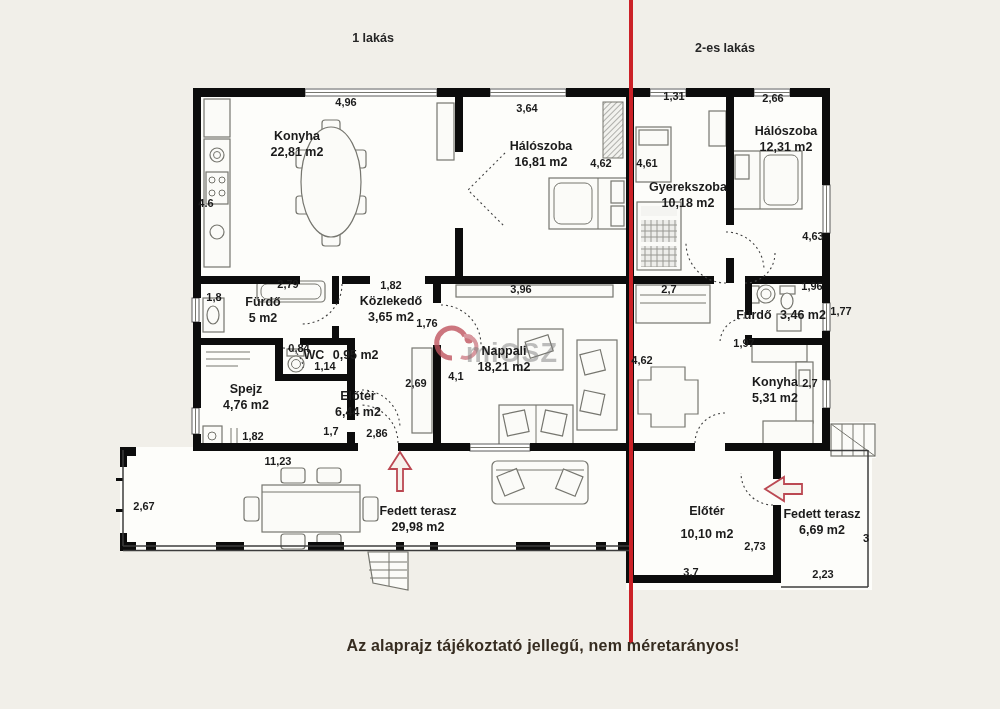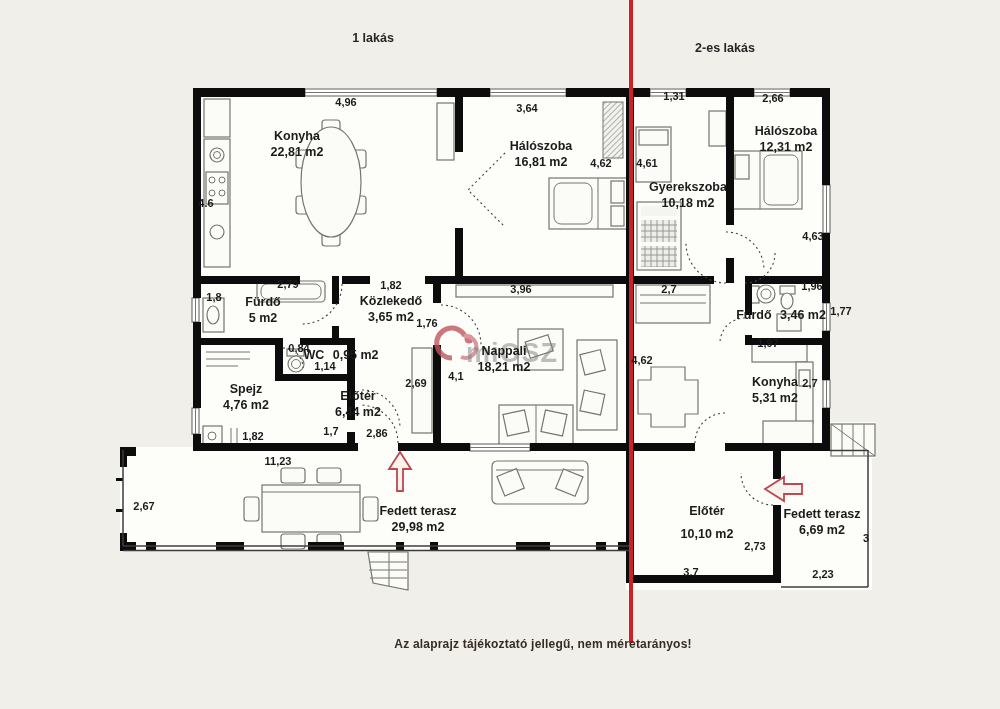--- a/index.html
+++ b/index.html
@@ -13,21 +13,21 @@
   .win{fill:#ffffff;stroke:#5a5a5a;stroke-width:1;}
   .thin{stroke:#3c3c3c;stroke-width:1.5;fill:none;}
   .dash{stroke:#414141;stroke-width:1.1;fill:none;stroke-dasharray:2 3;}
   .lbl{position:absolute;transform:translateX(-50%);color:#1b1b1b;font-weight:bold;white-space:nowrap;}
   .d{font-size:11px;}
   .room{text-align:center;line-height:1.3;}
   .rn,.ra{font-size:12.5px;}
   .room.inline .rn,.room.inline .ra{display:inline;}
   .room.inline .ra{margin-left:4px;}
   .apt-title{font-size:12.5px;color:#262626;}
-  .disclaimer{font-size:12px;color:#362c20;letter-spacing:.2px;}
+  .disclaimer{font-size:16px;color:#362c20;letter-spacing:.2px;}
   .wm-text{font-size:27px;color:rgba(125,125,125,.5);letter-spacing:1px;font-weight:bold;}
 </style>
 </head>
 <body>
 
 <div class="stage">
 
 <svg width="1000" height="709" viewBox="0 0 1000 709">
   <defs>
     <pattern id="hatch" patternUnits="userSpaceOnUse" width="4" height="4" patternTransform="rotate(45)">
@@ -396,21 +396,21 @@
 <span class="lbl d" style="left:521px;top:283px">3,96</span>
 <span class="lbl d" style="left:669px;top:283px">2,7</span>
 <span class="lbl d" style="left:812px;top:280px">1,96</span>
 <span class="lbl d" style="left:427px;top:317px">1,76</span>
 <span class="lbl d" style="left:841px;top:305px">1,77</span>
 <span class="lbl d" style="left:299px;top:342px">0,84</span>
 <span class="lbl d" style="left:325px;top:360px">1,14</span>
 <span class="lbl d" style="left:416px;top:377px">2,69</span>
 <span class="lbl d" style="left:456px;top:370px">4,1</span>
 <span class="lbl d" style="left:642px;top:354px">4,62</span>
-<span class="lbl d" style="left:768px;top:337px">1,97</span>
+<span class="lbl d" style="left:744px;top:337px">1,97</span>
 <span class="lbl d" style="left:810px;top:377px">2,7</span>
 <span class="lbl d" style="left:253px;top:430px">1,82</span>
 <span class="lbl d" style="left:331px;top:425px">1,7</span>
 <span class="lbl d" style="left:377px;top:427px">2,86</span>
 <span class="lbl d" style="left:278px;top:455px">11,23</span>
 <span class="lbl d" style="left:144px;top:500px">2,67</span>
 <span class="lbl d" style="left:755px;top:540px">2,73</span>
 <span class="lbl d" style="left:691px;top:566px">3,7</span>
 <span class="lbl d" style="left:823px;top:568px">2,23</span>
 <span class="lbl d" style="left:866px;top:532px">3</span>

